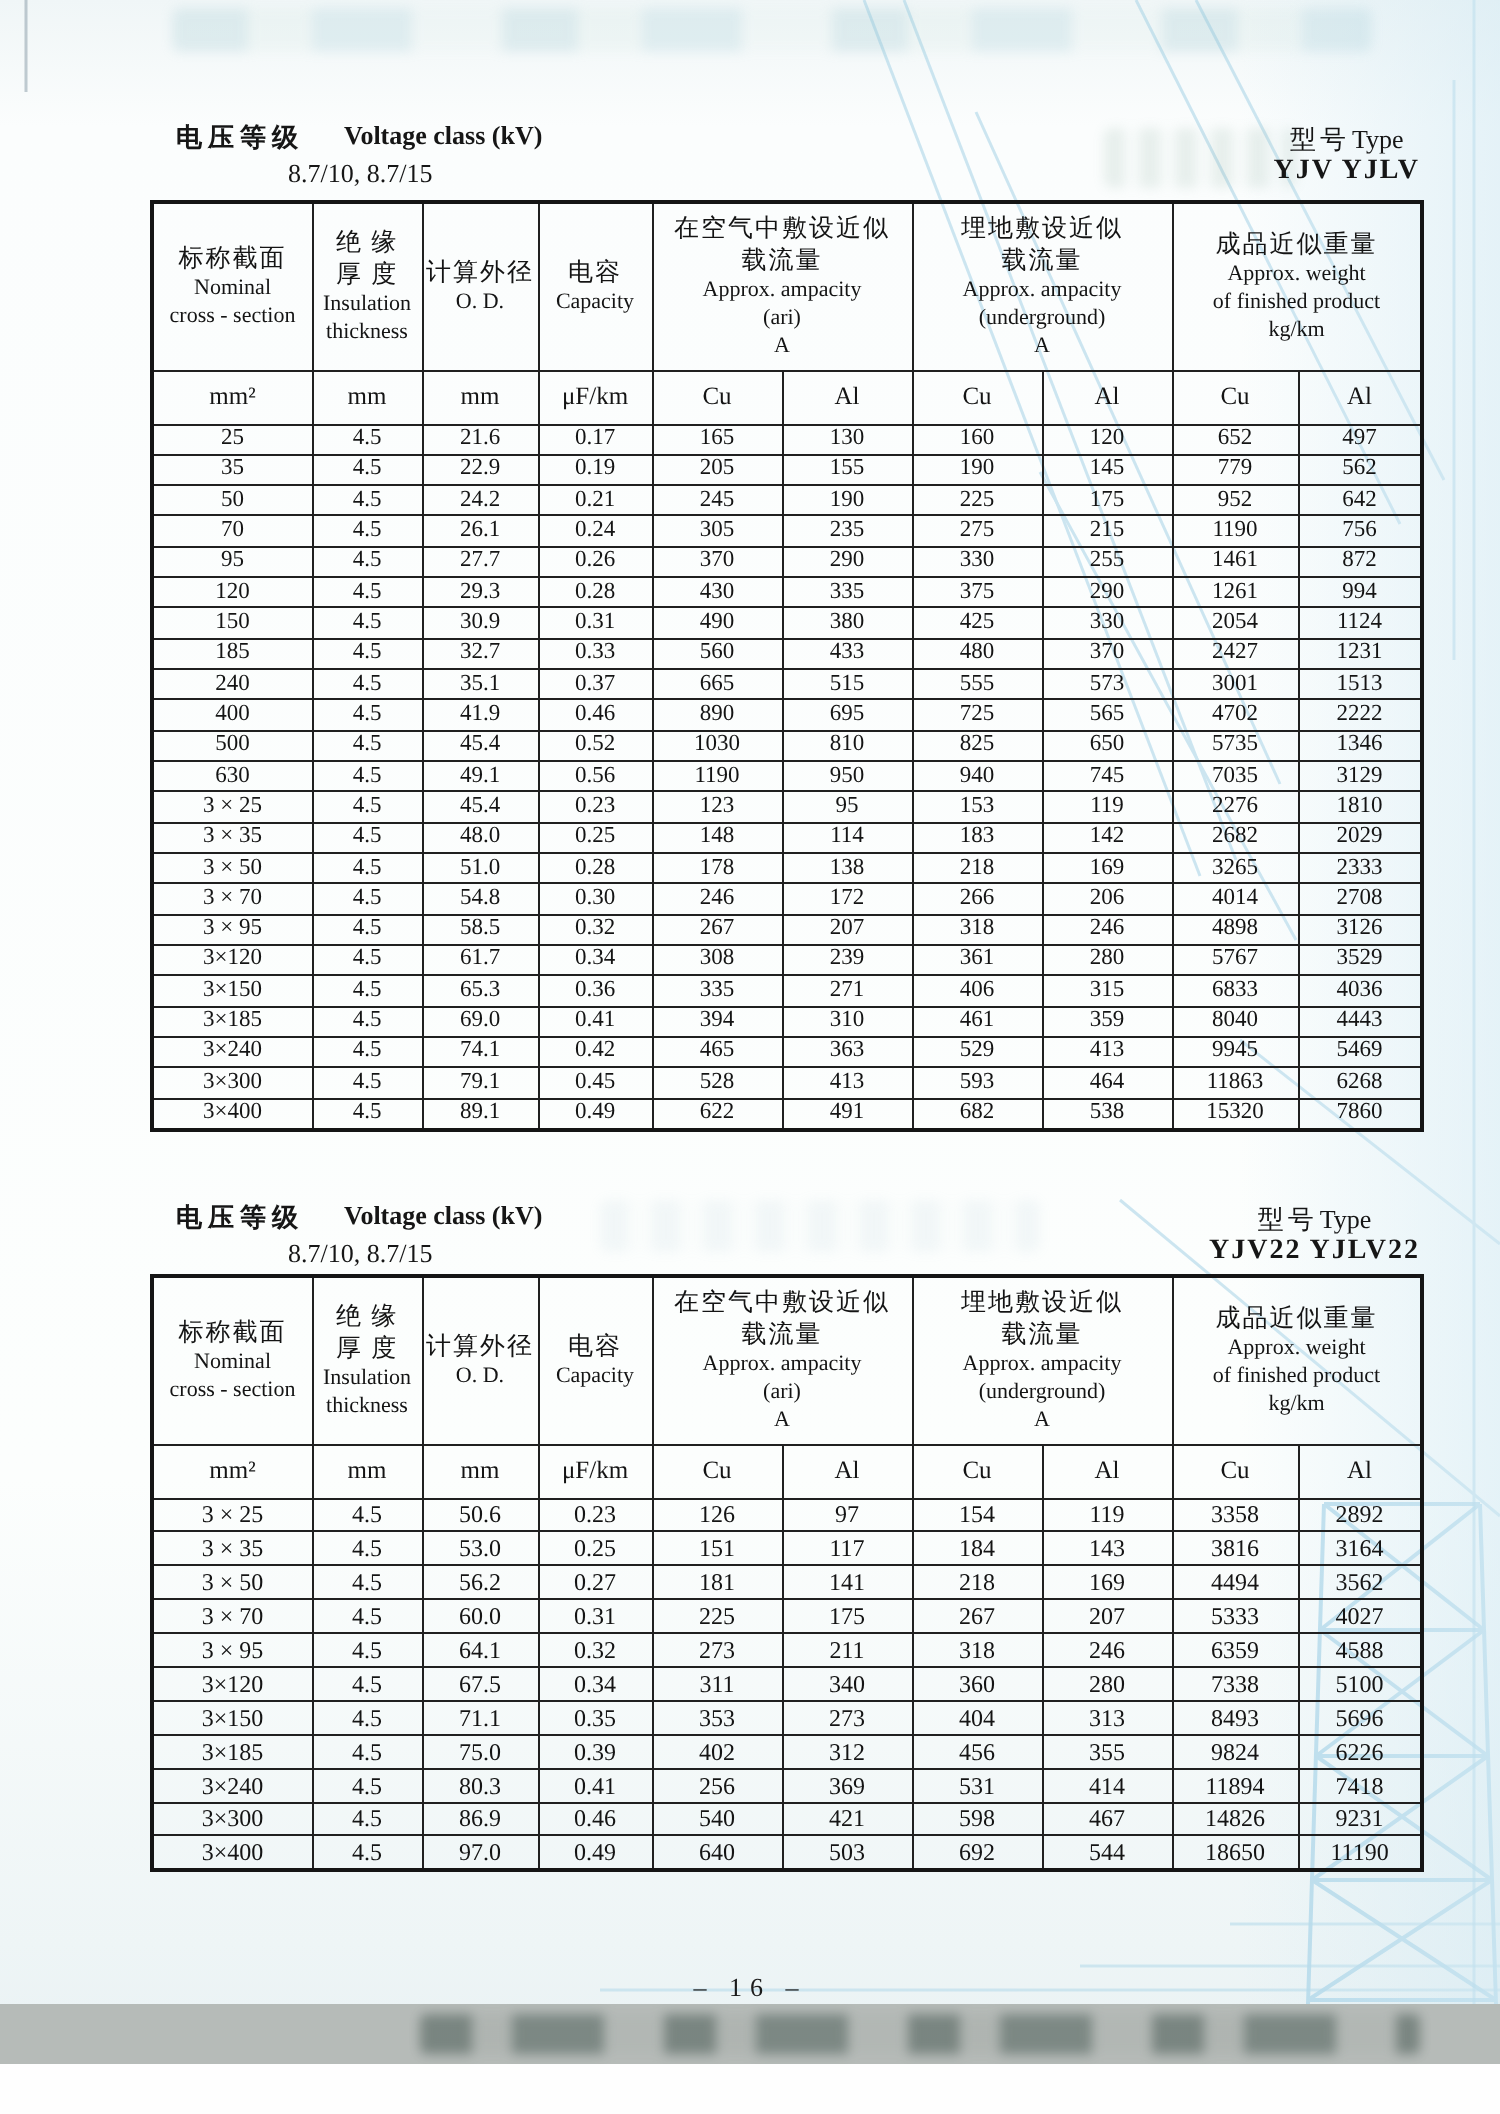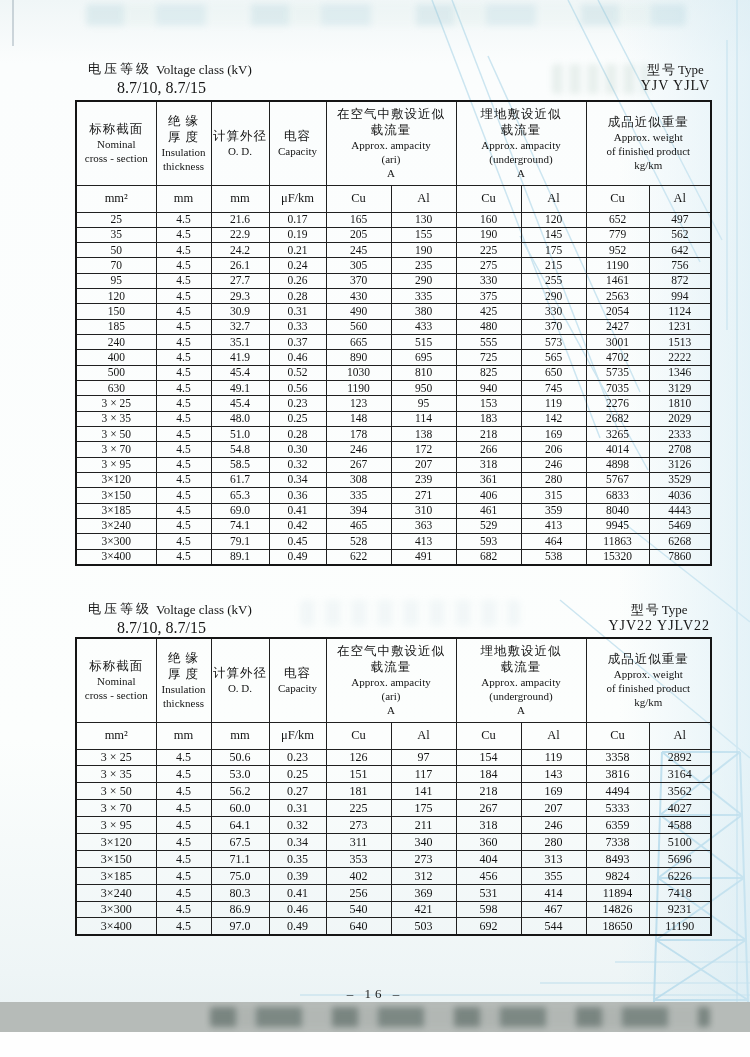--- a/index.html
+++ b/index.html
@@ -28,28 +28,28 @@
     left:552px;top:64px;width:96px;height:30px;opacity:.4;
     background:repeating-linear-gradient(90deg,rgba(140,175,160,.45) 0 10px,rgba(170,200,190,.1) 10px 18px);
   }
   .ghost-title2{
     left:300px;top:600px;width:220px;height:26px;opacity:.25;
     background:repeating-linear-gradient(90deg,rgba(150,185,200,.4) 0 14px,rgba(170,200,210,.08) 14px 26px);
   }
   
   .title-block{position:absolute;left:88px;right:40px;height:40px;}
   .tb1{top:60px;} .tb2{top:600px;}
-  .v-line1{font-size:13px;display:flex;gap:4px;align-items:flex-end;}
+  .v-line1{font-size:13px;display:flex;gap:20px;align-items:flex-start;font-weight:bold;}
   .v-zh{font-size:13px;letter-spacing:3px;}
   .v-en{font-size:13px;}
-  .v-val{font-size:16px;margin-left:29px;margin-top:1px;}
+  .v-val{font-size:13px;margin-left:56px;margin-top:1px;}
   .type-block{position:absolute;top:2px;right:0;text-align:center;line-height:16px;}
   .type-l1{font-size:13px;}
   .type-l1 .t-zh{letter-spacing:2px;margin-right:1px;}
-  .type-l2{font-size:14px;letter-spacing:1px;font-weight:400;}
+  .type-l2{font-size:14px;letter-spacing:1px;font-weight:700;}
   
   table.spec{
     position:absolute;left:75px;width:635px;
     border-collapse:collapse;table-layout:fixed;
     border:2px solid #151515;
   }
   .spec1{top:100px;} .spec2{top:637px;}
   table.spec th,table.spec td{
     border:1px solid #202020;padding:0;text-align:center;vertical-align:middle;
     font-weight:normal;color:#141414;
@@ -285,21 +285,21 @@
         </tr>
         <tr>
           <td>120</td>
           <td>4.5</td>
           <td>29.3</td>
           <td>0.28</td>
           <td>430</td>
           <td>335</td>
           <td>375</td>
           <td>290</td>
-          <td>2563</td>
+          <td>1261</td>
           <td>994</td>
         </tr>
         <tr>
           <td>150</td>
           <td>4.5</td>
           <td>30.9</td>
           <td>0.31</td>
           <td>490</td>
           <td>380</td>
           <td>425</td>

